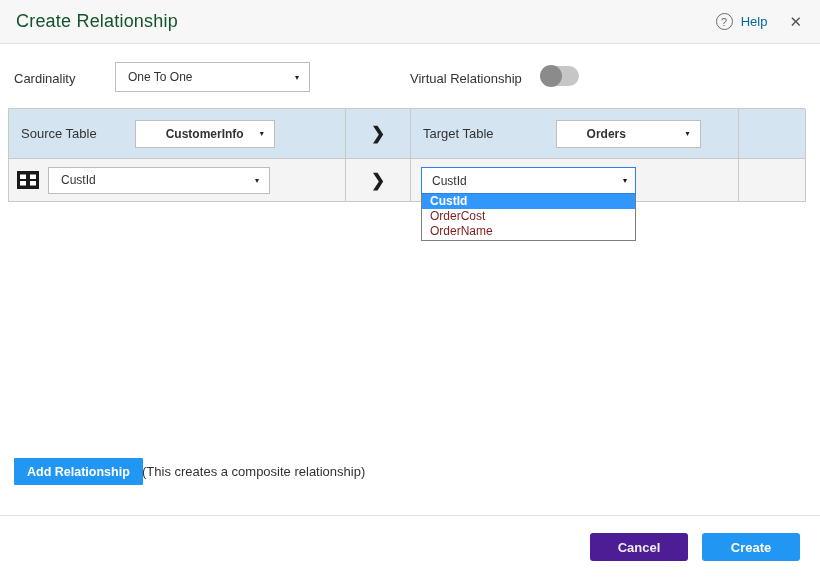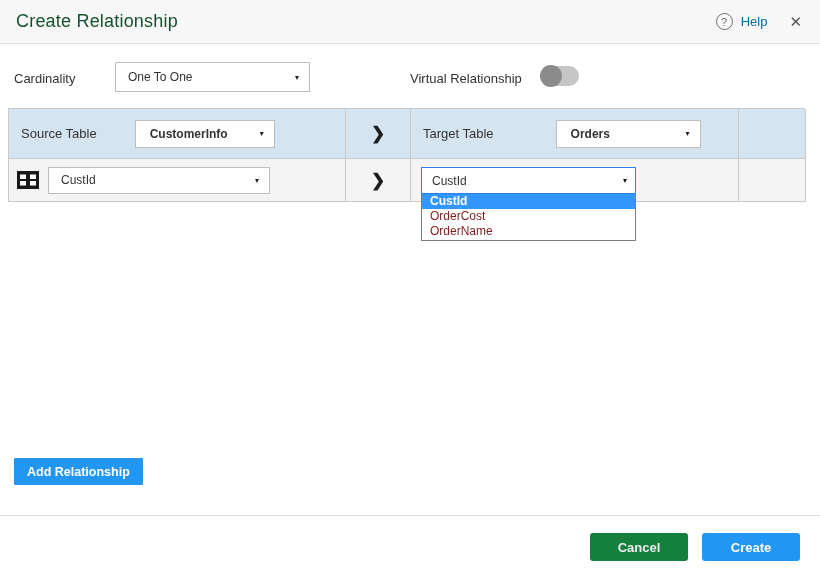--- a/index.html
+++ b/index.html
@@ -65,21 +65,21 @@
   }
   .cell.hdr { background: #d5e4f1; }
   .cell.row2 { background: #f4f4f4; }
   .chevron-cell { justify-content: center; }
   .chevron { font-size: 17px; color: #1d1d1d; font-weight: bold; }
 
   .hdr-label { font-size: 13px; color: #333; margin-left: 12px; }
   .hdr-select { height: 28px; }
   .src-select { margin-left: 38px; width: 140px; }
   .tgt-select { margin-left: 62px; width: 145px; }
-  .hdr-select .val { font-size: 12px; font-weight: bold; color: #333; padding-left: 14px; }
+  .hdr-select .val { font-size: 12px; font-weight: bold; color: #333; padding-left: 30px; }
 
   .grid-icon { margin-left: 8px; width: 22px; height: 18px; flex: 0 0 auto; }
   .field-select { margin-left: 9px; width: 222px; height: 27px; }
 
   
   .open-select {
     position: absolute; left: 10px; top: 8px; width: 215px; height: 27px;
     background: #fff; border: 1px solid #2d7ff0;
     display: flex; align-items: center; font-size: 12px; cursor: pointer; z-index: 11;
   }
@@ -103,21 +103,21 @@
   }
   .add-hint { position: absolute; left: 142px; top: 464px; font-size: 13px; color: #333; }
 
   
   .footer-sep { position: absolute; left: 0; top: 515px; width: 820px; height: 1px; background: #e0e0e0; }
   .btn {
     position: absolute; top: 533px; width: 98px; height: 28px;
     border: none; border-radius: 3px; font-size: 13px; font-weight: bold;
     font-family: "Liberation Sans", sans-serif; cursor: pointer;
   }
-  .cancel-btn { left: 590px; background: #15803d; color: #ececec; }
+  .cancel-btn { left: 590px; background: #4c1d95; color: #ececec; }
   .create-btn { left: 702px; background: #2196f3; color: #ffffff; }
 </style>
 </head>
 <body>
 
 <div class="dialog">
 
   <div class="titlebar">
     <div class="title">Create Relationship</div>
     <div class="titlebar-right">
@@ -185,18 +185,19 @@
       <div class="option-list">
         <div class="option selected">CustId</div>
         <div class="option">OrderCost</div>
         <div class="option">OrderName</div>
       </div>
     </div>
     <div class="cell row2"></div>
   </div>
 
   <button class="add-btn">Add Relationship</button>
+  <span class="add-hint">(This creates a composite relationship)</span>
 
   <div class="footer-sep"></div>
   <button class="btn cancel-btn">Cancel</button>
   <button class="btn create-btn">Create</button>
 
 </div>
 
 </body></html>

